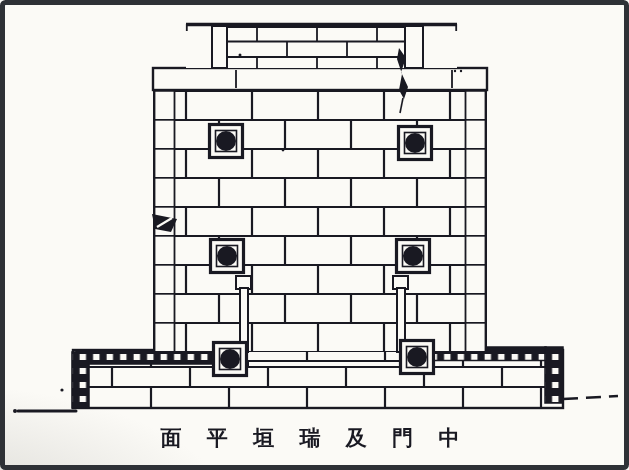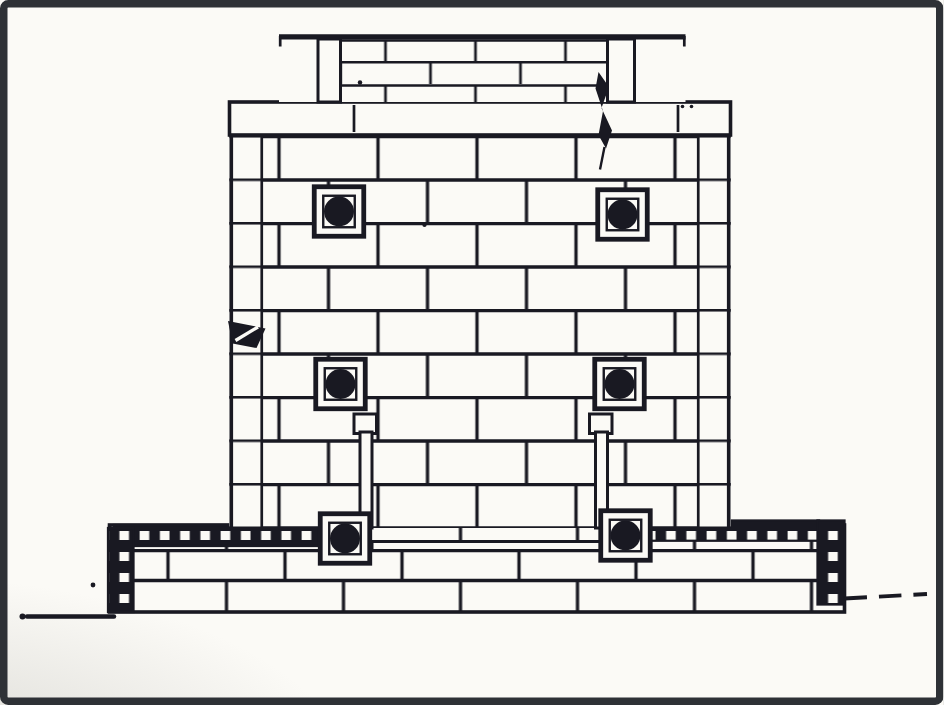--- a/index.html
+++ b/index.html
@@ -163,13 +163,14 @@
       <circle cx="240" cy="55" r="1.5" class="inkfill"></circle>
       <circle cx="283" cy="150" r="1.4" class="inkfill"></circle>
       <circle cx="62" cy="390" r="1.6" class="inkfill"></circle>
       <circle cx="455" cy="71" r="1.2" class="inkfill"></circle>
       <circle cx="461" cy="71" r="1.2" class="inkfill"></circle>
     </g>
 
     <rect x="2.5" y="2.5" width="624" height="465" rx="3" fill="none" stroke="var(--frame)" stroke-width="5"></rect>
   </svg>
 
+  <div class="caption">面 平 垣 瑞 及 門 中</div>
 </div>
 
 </body></html>

